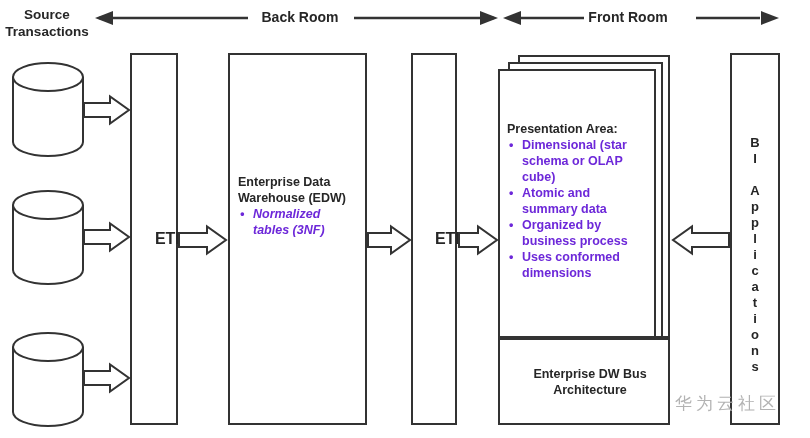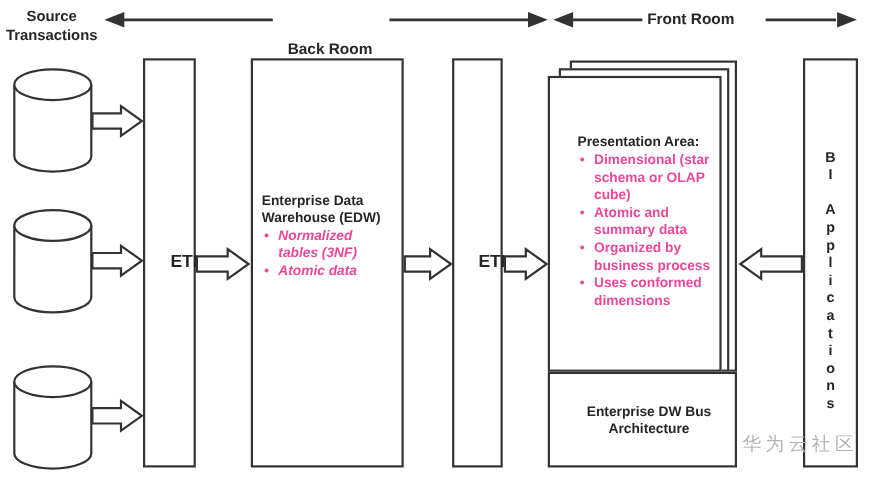--- a/index.html
+++ b/index.html
@@ -15,55 +15,54 @@
   
   #shapes{position:absolute;left:0;top:0;width:810px;height:438px;z-index:3;}
   
   .box{position:absolute;box-sizing:border-box;border:2px solid #333;background:#fff;z-index:2;}
   #etl1{left:130px;top:53px;width:48px;height:372px;display:flex;align-items:center;justify-content:center;}
   #etl2{left:411px;top:53px;width:46px;height:372px;display:flex;align-items:center;justify-content:center;}
   .etl-label{font-size:16px;color:#262626;padding-left:32px;}
   #edw{left:228px;top:53px;width:139px;height:372px;padding:119px 6px 0 8px;}
   #page-back{left:518px;top:55px;width:152px;height:283px;z-index:1;}
   #page-middle{left:508px;top:62px;width:155px;height:276px;z-index:1;}
-  #page-front{left:498px;top:69px;width:158px;height:269px;padding:50px 5px 0 25px;z-index:2;}
+  #page-front{left:498px;top:69px;width:158px;height:269px;padding:50px 5px 0 7px;z-index:2;}
   #bus{left:498px;top:338px;width:172px;height:87px;display:flex;align-items:center;justify-content:center;text-align:center;padding-left:12px;}
   #bus .bus-text{width:140px;font-size:12.5px;line-height:16px;color:#262626;}
   #bi{left:730px;top:53px;width:50px;height:372px;display:flex;justify-content:center;padding-top:80px;}
   .bi-text{writing-mode:vertical-lr;text-orientation:upright;font-size:13px;letter-spacing:1px;line-height:1;color:#262626;}
   
   .box-title{font-size:12.5px;line-height:16px;color:#262626;margin:0 0 0 0;}
   ul.bullets{margin:0;padding:0;list-style:none;}
-  ul.bullets li{position:relative;font-size:12.5px;line-height:16px;color:#ec4899;padding-left:15px;max-width:112px;}
+  ul.bullets li{position:relative;font-size:12.5px;line-height:16px;color:#6d28d9;padding-left:15px;max-width:112px;}
   ul.bullets li::before{content:"\2022";position:absolute;left:2px;}
   #edw ul.bullets li{max-width:100px;font-style:italic;}
   
   #watermark{left:675px;top:392px;font-size:17px;font-weight:normal;letter-spacing:4px;color:#b3b3b3;z-index:5;white-space:nowrap;text-align:center;}
 </style>
 </head>
 <body>
 
 <div id="canvas">
 
   <div id="source-label" class="abs">Source Transactions</div>
-  <div class="abs room-label" style="left:250px;width:100px;margin-top:27px;">Back Room</div>
+  <div class="abs room-label" style="left:250px;width:100px;">Back Room</div>
   <div class="abs room-label" style="left:574px;width:108px;">Front Room</div>
 
   <div id="page-back" class="box"></div>
   <div id="page-middle" class="box"></div>
 
   <div id="etl1" class="box">
     <span class="etl-label">ETL</span>
   </div>
 
   <div id="edw" class="box">
     <div class="box-title">Enterprise Data Warehouse (EDW)</div>
     <ul class="bullets">
       <li>Normalized tables (3NF)</li>
-      <li>Atomic data</li>
     </ul>
   </div>
 
   <div id="etl2" class="box">
     <span class="etl-label">ETL</span>
   </div>
 
   <div id="page-front" class="box">
     <div class="box-title">Presentation Area:</div>
     <ul class="bullets">

